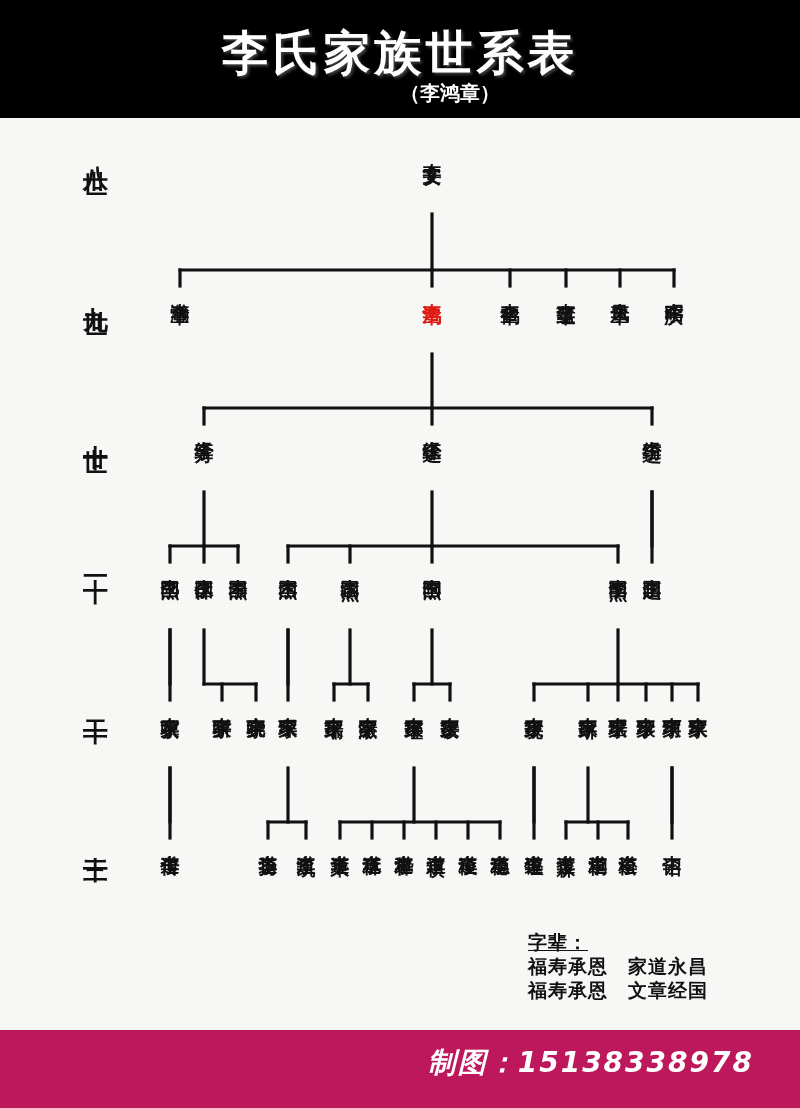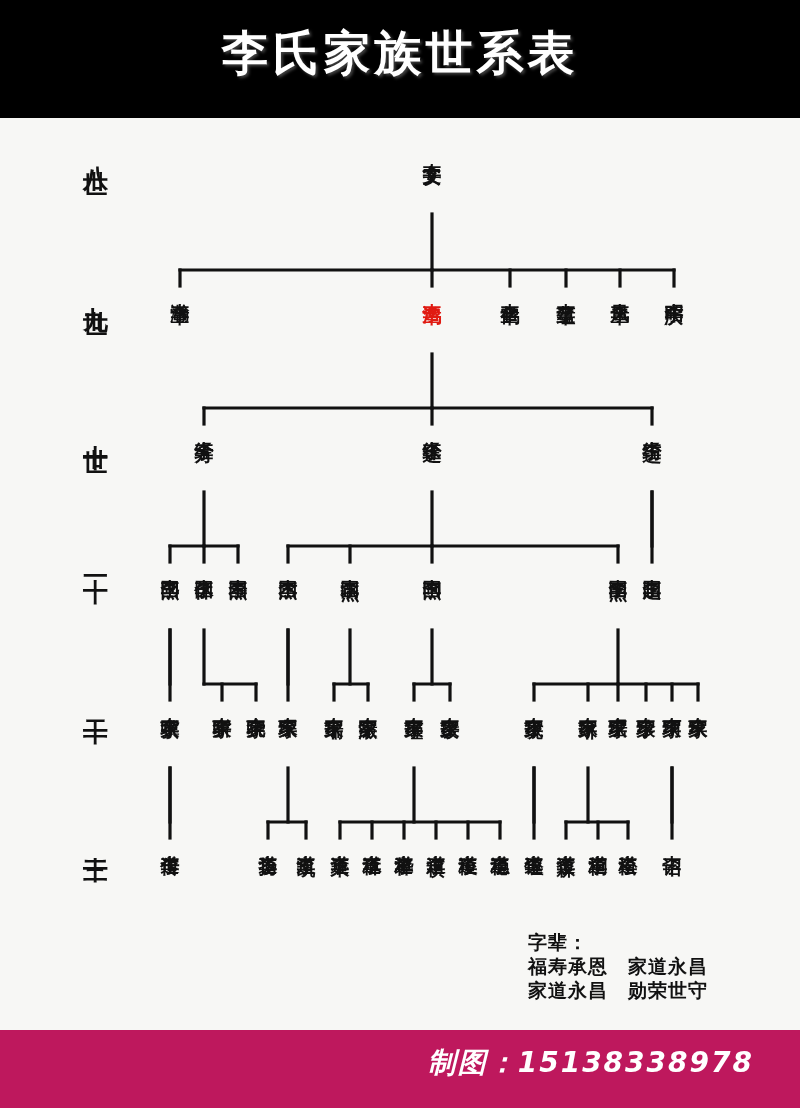--- a/index.html
+++ b/index.html
@@ -109,21 +109,21 @@
     position: absolute;
     left: 528px;
     top: 812px;
     color: #111111;
     font-family: "DejaVu Serif", "Liberation Serif", serif;
     font-weight: bold;
     font-size: 19px;
     line-height: 24px;
     letter-spacing: 1px;
   }
-  #zibei-block .zibei-title { display: block; }
+  #zibei-block .zibei-title { display: block; text-decoration: underline; }
   #zibei-block .zibei-line { display: block; white-space: pre; }
 
   
   #footer-band {
     position: absolute;
     left: 0; top: 1030px;
     width: 800px;
     height: 78px;
     background: #be185d;
   }
@@ -140,20 +140,21 @@
     white-space: nowrap;
   }
 </style>
 </head>
 <body>
 
 <div id="page">
 
   <div id="header-band">
     <div id="main-title">李氏家族世系表</div>
+    <div id="subtitle">（李鸿章）</div>
   </div>
 
   <div id="chart-area">
 
     <svg id="tree-svg" viewBox="0 0 800 912">
         <line x1="432" y1="96" x2="432" y2="152" stroke="#111111" stroke-width="3.2" stroke-linecap="square"></line>
         <line x1="180" y1="152" x2="674" y2="152" stroke="#111111" stroke-width="3.2" stroke-linecap="square"></line>
         <line x1="180" y1="152" x2="180" y2="168" stroke="#111111" stroke-width="3.2" stroke-linecap="square"></line>
         <line x1="432" y1="152" x2="432" y2="168" stroke="#111111" stroke-width="3.2" stroke-linecap="square"></line>
         <line x1="510" y1="152" x2="510" y2="168" stroke="#111111" stroke-width="3.2" stroke-linecap="square"></line>
@@ -280,21 +281,21 @@
         <div class="person" style="left: 523px; top: 722px;">李道铿</div>
         <div class="person" style="left: 555px; top: 722px;">李道森</div>
         <div class="person" style="left: 587px; top: 722px;">李道桐</div>
         <div class="person" style="left: 617px; top: 722px;">李道松</div>
         <div class="person" style="left: 661px; top: 722px;">李诏</div>
       </div>
 
     <div id="zibei-block">
       <span class="zibei-title">字辈：</span>
       <span class="zibei-line">福寿承恩　家道永昌</span>
-      <span class="zibei-line">家道永昌　勋荣世守</span>
+      <span class="zibei-line">福寿承恩　文章经国</span>
     </div>
   </div>
 
   <div id="footer-band">
     <div id="credit">制图：15138338978</div>
   </div>
 
 </div>
 
 </body></html>

